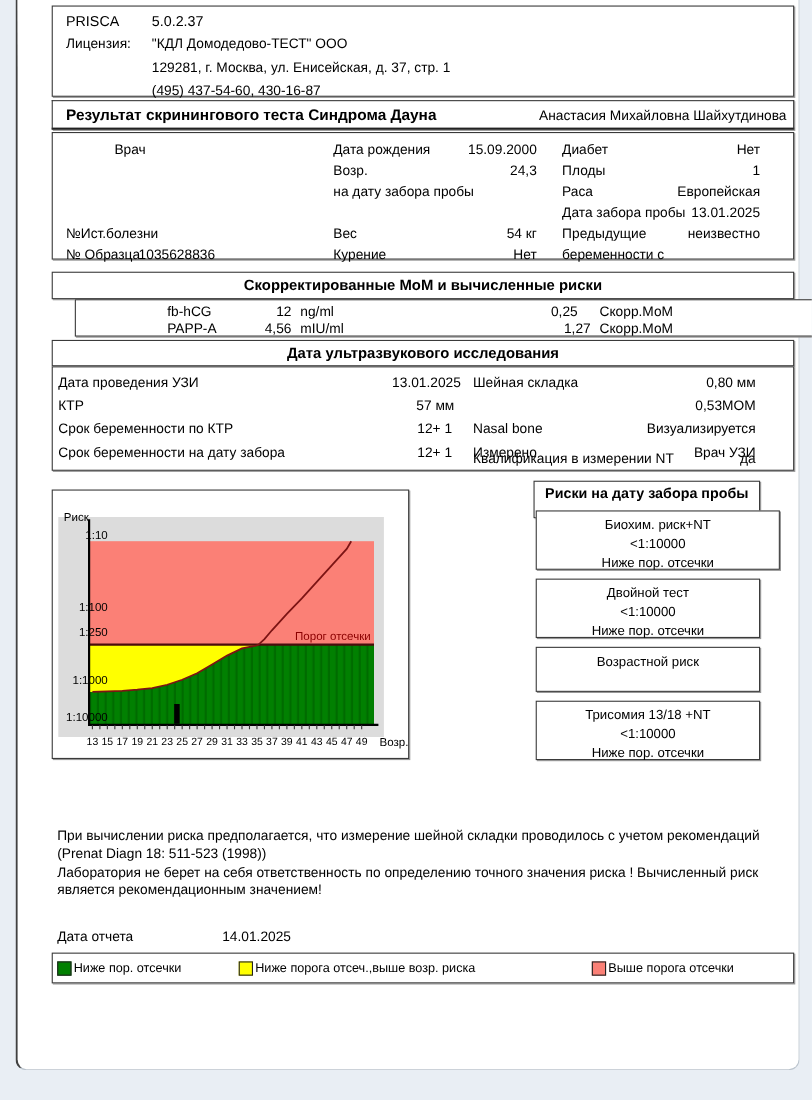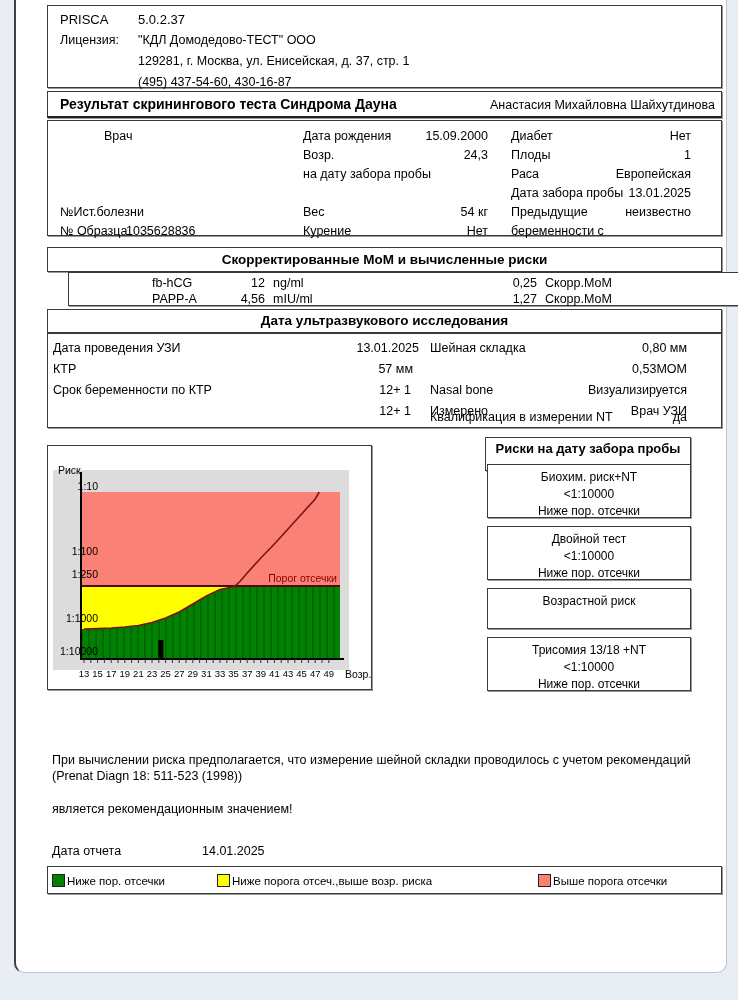--- a/index.html
+++ b/index.html
@@ -69,39 +69,40 @@
     <div class="t" style="left:463px;top:103px;">беременности с</div>
   </div>
 
   <div class="box" style="left:31px;top:247px;width:675px;height:25px;">
     <div class="t sec-head">Скорректированные МоМ и вычисленные риски</div>
   </div>
   <div class="box" style="left:31px;top:272px;width:675px;height:34px;margin-left:21px;">
     <div class="t" style="left:83px;top:3px;">fb-hCG</div>
     <div class="t r" style="left:146px;top:3px;width:50px;">12</div>
     <div class="t" style="left:204px;top:3px;">ng/ml</div>
-    <div class="t r" style="left:420px;top:3px;width:48px;">0,25</div>
+    <div class="t r" style="left:420px;top:3px;width:48px;text-align:center;">0,25</div>
     <div class="t" style="left:476px;top:3px;">Скорр.МоМ</div>
     <div class="t" style="left:83px;top:19px;">PAPP-A</div>
     <div class="t r" style="left:146px;top:19px;width:50px;">4,56</div>
     <div class="t" style="left:204px;top:19px;">mIU/ml</div>
     <div class="t r" style="left:420px;top:19px;width:48px;">1,27</div>
     <div class="t" style="left:476px;top:19px;">Скорр.МоМ</div>
   </div>
 
   <div class="box" style="left:31px;top:309px;width:675px;height:24px;">
     <div class="t sec-head" style="top:3px;">Дата ультразвукового исследования</div>
   </div>
   <div class="box" style="left:31px;top:333px;width:675px;height:95px;">
     <div class="t" style="left:5px;top:7px;">Дата проведения УЗИ</div>
     <div class="t r" style="left:250px;top:7px;width:121px;">13.01.2025</div>
     <div class="t" style="left:5px;top:28px;">КТР</div>
     <div class="t r" style="left:250px;top:28px;width:115px;">57 мм</div>
     <div class="t" style="left:5px;top:49px;">Срок беременности по КТР</div>
     <div class="t r" style="left:250px;top:49px;width:113px;">12+  1</div>
+    <div class="t" style="left:5px;top:70px;">Срок беременности на дату забора</div>
     <div class="t r" style="left:250px;top:70px;width:113px;">12+  1</div>
 
     <div class="t" style="left:382px;top:7px;">Шейная складка</div>
     <div class="t r" style="left:500px;top:7px;width:139px;">0,80   мм</div>
     <div class="t r" style="left:500px;top:28px;width:139px;">0,53МОМ</div>
     <div class="t" style="left:382px;top:49px;">Nasal bone</div>
     <div class="t r" style="left:500px;top:49px;width:139px;">Визуализируется</div>
     <div class="t" style="left:382px;top:70px;">Измерено</div>
     <div class="t r" style="left:500px;top:70px;width:139px;">Врач УЗИ</div>
 
@@ -189,41 +190,42 @@
           <text x="50" y="176" font-size="10.5" text-anchor="end">1:1000</text>
           <text x="50" y="209" font-size="10.5" text-anchor="end">1:10000</text>
           <text x="10" y="28" font-size="10.5">Риск</text>
           <text x="289" y="136" font-size="10.5" text-anchor="end" fill="#8b0000">Порог отсечки</text>
         </svg>
   </div>
 
   <div class="box" style="left:469px;top:437px;width:206px;height:34px;">
     <div class="t b c" style="width:100%;top:3px;font-size:13px;">Риски на дату забора пробы</div>
   </div>
-  <div class="box risk-box" style="left:471px;top:464px;width:204px;height:54px;">
+  <div class="box risk-box" style="left:471px;top:464px;width:222px;height:54px;">
     <div>Биохим. риск+NT</div>
     <div>&lt;1:10000</div>
     <div>Ниже пор. отсечки</div>
   </div>
   <div class="box risk-box" style="left:471px;top:526px;width:204px;height:54px;">
     <div>Двойной тест</div>
     <div>&lt;1:10000</div>
     <div>Ниже пор. отсечки</div>
   </div>
   <div class="box risk-box" style="left:471px;top:588px;width:204px;height:41px;">
     <div>Возрастной риск</div>
   </div>
   <div class="box risk-box" style="left:471px;top:637px;width:204px;height:54px;">
     <div>Трисомия 13/18 +NT</div>
     <div>&lt;1:10000</div>
     <div>Ниже пор. отсечки</div>
   </div>
 
   <div class="t" style="left:36px;top:753px;">При вычислении риска предполагается, что измерение шейной складки проводилось с учетом рекомендаций</div>
   <div class="t" style="left:36px;top:769px;">(Prenat Diagn 18: 511-523 (1998))</div>
+  <div class="t" style="left:36px;top:786px;">Лаборатория не берет на себя ответственность по определению точного значения риска ! Вычисленный риск</div>
   <div class="t" style="left:36px;top:802px;">является рекомендационным значением!</div>
 
   <div class="t" style="left:36px;top:844px;">Дата отчета</div>
   <div class="t" style="left:186px;top:844px;">14.01.2025</div>
 
   <div class="box" style="left:31px;top:866px;width:675px;height:28px;">
     <span class="legend-swatch" style="left: 4px; top: 7px; background: rgb(1, 128, 1);"></span>
     <span class="legend-label" style="left:19px;top:8px;">Ниже пор. отсечки</span>
     <span class="legend-swatch" style="left: 169px; top: 7px; background: rgb(255, 255, 0);"></span>
     <span class="legend-label" style="left:184px;top:8px;">Ниже порога отсеч.,выше возр. риска</span>

